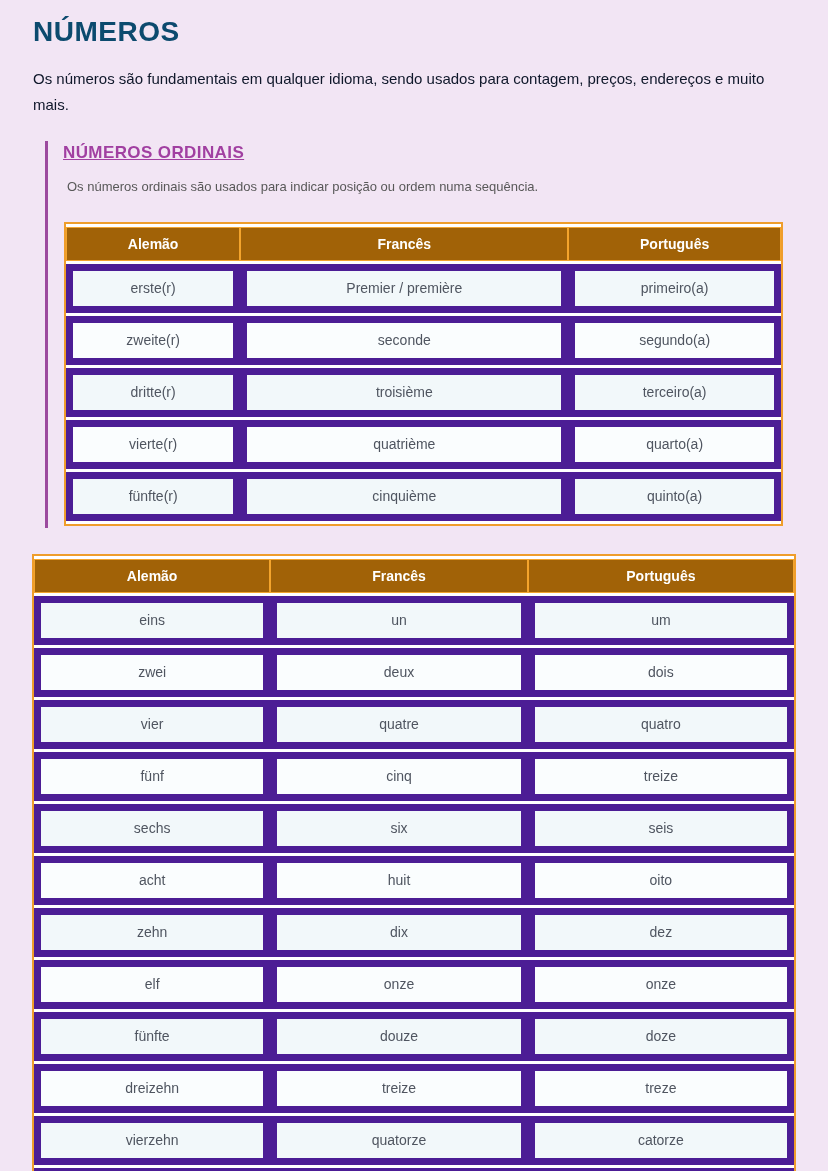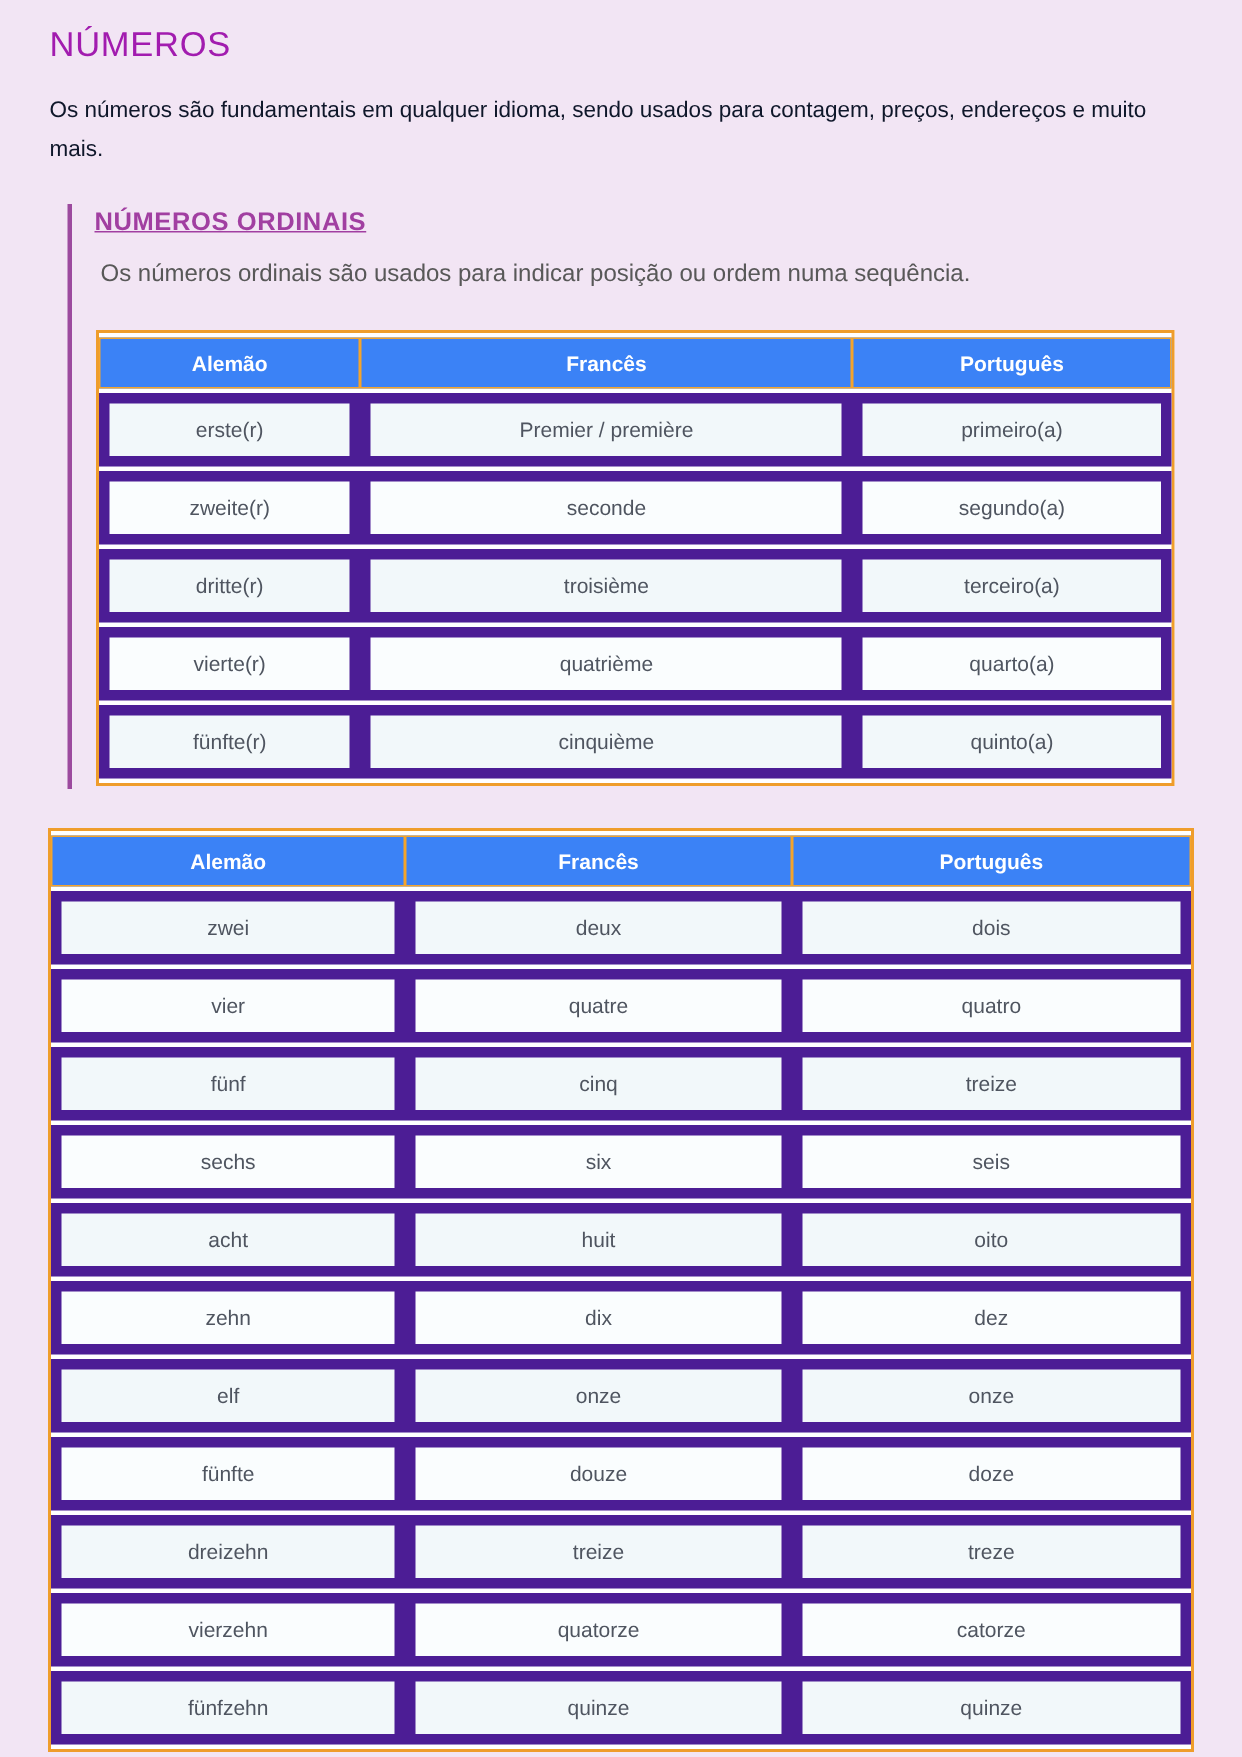--- a/index.html
+++ b/index.html
@@ -11,23 +11,23 @@
     height: 1171px;
     background: #f2e5f4;
     font-family: "Liberation Sans", sans-serif;
     overflow: hidden;
   }
   .content {
     padding: 12px 32px 0 33px;
     box-sizing: border-box;
   }
   .page-title {
-    font-size: 23px;
-    font-weight: normal;
-    color: #a21caf;
+    font-size: 28px;
+    font-weight: bold;
+    color: #0c4a6e;
     letter-spacing: 0.5px;
     margin: 4px 0 18px 0;
   }
   .intro {
     font-size: 15px;
     color: #0f172a;
     line-height: 1.75;
     margin: 0 0 22px 0;
     max-width: 745px;
   }
@@ -39,34 +39,34 @@
   }
   .section-title {
     font-size: 17px;
     font-weight: bold;
     color: #a13fa1;
     letter-spacing: 0.4px;
     margin: 0 0 16px 0;
     text-decoration: underline;
   }
   .section-desc {
-    font-size: 16px;
+    font-size: 13px;
     color: #585858;
     margin: 0 0 28px 0;
     padding-left: 4px;
   }
   table {
     border-collapse: separate;
     border-spacing: 0 3px;
     background: #ffffff;
     border: 2px solid #ef9d2b;
     table-layout: fixed;
   }
   th {
-    background: #3b82f6;
+    background: #a16207;
     color: #ffffff;
     font-weight: bold;
     font-size: 14px;
     height: 32px;
     text-align: center;
     border: 1px solid #f4a42c;
     padding: 0 4px;
   }
   td {
     background: #f2f8fa;
@@ -151,20 +151,25 @@
   <table class="t-cardinal">
     <thead>
       <tr>
           <th>Alemão</th>
           <th>Francês</th>
           <th>Português</th>
         </tr>
     </thead>
     <tbody>
         <tr>
+          <td>eins</td>
+          <td>un</td>
+          <td>um</td>
+        </tr>
+        <tr>
           <td>zwei</td>
           <td>deux</td>
           <td>dois</td>
         </tr>
         <tr>
           <td>vier</td>
           <td>quatre</td>
           <td>quatro</td>
         </tr>
         <tr>

